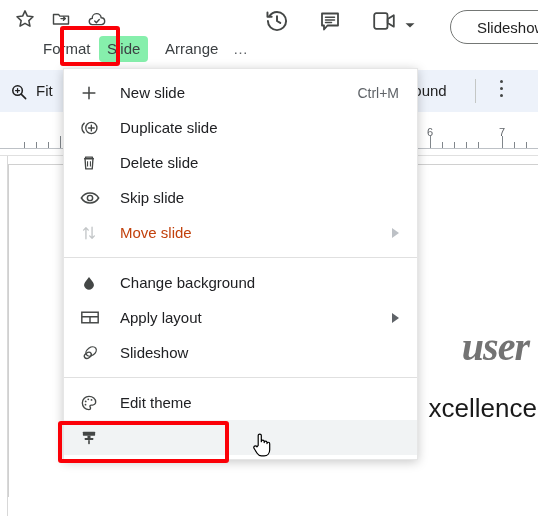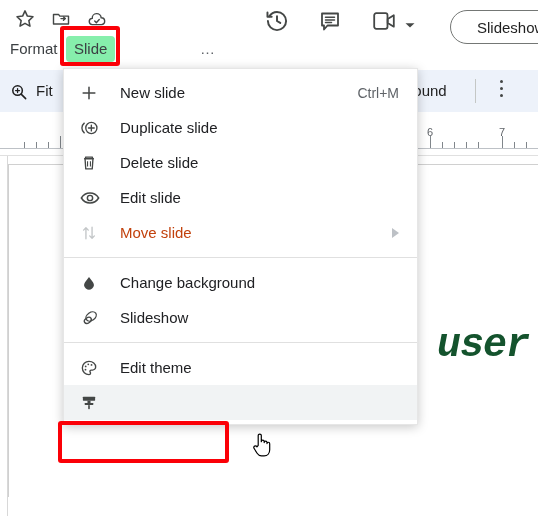--- a/index.html
+++ b/index.html
@@ -72,20 +72,21 @@
     color: #3c4043;
   }
   .menu-item {
     position: absolute;
     top: 0;
     height: 26px;
     line-height: 26px;
     padding: 0 8px;
     border-radius: 4px;
     white-space: nowrap;
+    margin-left: 33px;
   }
   .mi-format  { left: 2px; }
   .mi-slide   { left: 66px; background: #86efac; }
   .mi-arrange { left: 124px; }
   .mi-more    { left: 192px; color: #5f6368; letter-spacing: 1px; }
 
   
   .toolbar2 {
     position: absolute;
     left: 0; top: 70px;
@@ -180,25 +181,25 @@
     left: 8px; top: 8px;
     width: 530px; height: 332px;
     background: #ffffff;
     border-top: 1px solid #d0d0d0;
     border-left: 1px solid #d0d0d0;
     overflow: hidden;
   }
   .slide-title {
     position: absolute;
     right: 10px; top: 158px;
-    font-family: Liberation Mono, monospace;
+    font-family: Liberation Serif, serif;
     font-style: italic;
     font-weight: bold;
     font-size: 40px;
-    color: #14532d;
+    color: #737373;
     white-space: nowrap;
     letter-spacing: -1px;
   }
   .slide-sub {
     position: absolute;
     right: 2px; top: 228px;
     font-size: 26px;
     color: #1a1a1a;
     white-space: nowrap;
   }
@@ -334,20 +335,23 @@
     </div>
   </div>
 
   <div class="menubar">
     <div class="menu-item mi-format">
       <span>Format</span>
     </div>
     <div class="menu-item mi-slide">
       <span>Slide</span>
     </div>
+    <div class="menu-item mi-arrange">
+      <span>Arrange</span>
+    </div>
     <div class="menu-item mi-more">
       <span>…</span>
     </div>
   </div>
 
   <div class="toolbar2">
     <div class="icn tb-zoom-icon">
       <svg viewBox="0 0 20 20" width="18" height="18" fill="none" stroke="currentColor" stroke-width="1.7" stroke-linecap="round">
         <circle cx="8.4" cy="8.4" r="5.3"></circle>
         <path d="M12.4 12.4l5 5"></path>
@@ -383,20 +387,21 @@
     <div class="rnum" style="left:502px;">7</div>
     <div class="rtick minor" style="left:514px;"></div>
     <div class="rtick minor" style="left:526px;"></div>
   </div>
   <div class="ruler-sep"></div>
 
   <div class="canvas-area">
     <div class="canvas-gutter"></div>
     <div class="slide">
       <div class="slide-title">user</div>
+      <div class="slide-sub">xcellence</div>
     </div>
   </div>
 
   <div class="dropdown">
 
     <div class="dd-item">
       <span class="dd-icon">
         <svg viewBox="0 0 20 20" width="18" height="18" fill="none" stroke="currentColor" stroke-width="1.7" stroke-linecap="round">
           <path d="M10 3.5v13M3.5 10h13"></path>
         </svg>
@@ -428,21 +433,21 @@
       <span>Delete slide</span>
     </div>
 
     <div class="dd-item">
       <span class="dd-icon">
         <svg viewBox="0 0 22 16" width="20" height="16" fill="none" stroke="currentColor" stroke-width="1.6">
           <path d="M1.5 8S4.8 2.6 11 2.6 20.5 8 20.5 8 17.2 13.4 11 13.4 1.5 8 1.5 8z"></path>
           <circle cx="11" cy="8" r="2.9"></circle>
         </svg>
       </span>
-      <span>Edit slide</span>
+      <span>Skip slide</span>
     </div>
 
     <div class="dd-item disabled">
       <span class="dd-icon">
         <svg viewBox="0 0 20 20" width="18" height="18" fill="none" stroke="currentColor" stroke-width="1.5" stroke-linecap="round" stroke-linejoin="round">
           <path d="M6.6 16.4V4.2M4 6.8l2.6-2.6L9.2 6.8"></path>
           <path d="M13.4 3.6v12.2M10.8 13.2l2.6 2.6 2.6-2.6"></path>
         </svg>
       </span>
       <span>Move slide</span>
@@ -453,20 +458,30 @@
 
     <div class="dd-item">
       <span class="dd-icon">
         <svg viewBox="0 0 20 20" width="18" height="18" fill="currentColor">
           <path d="M10 3.2L5.6 9.1a5.3 5.3 0 108.8 0z"></path>
         </svg>
       </span>
       <span>Change background</span>
     </div>
 
+    <div class="dd-item">
+      <span class="dd-icon">
+        <svg viewBox="0 0 22 18" width="20" height="17" fill="none" stroke="currentColor" stroke-width="1.6">
+          <rect x="2" y="3.2" width="18" height="11.6"></rect>
+          <path d="M2 8.2h18M11 8.2v6.6"></path>
+        </svg>
+      </span>
+      <span>Apply layout</span>
+      <span class="dd-arrow"></span>
+    </div>
 
     <div class="dd-item">
       <span class="dd-icon">
         <svg viewBox="0 0 22 20" width="20" height="18" fill="none" stroke="currentColor" stroke-width="1.5">
           <ellipse cx="12.2" cy="8.3" rx="6.3" ry="4.4" transform="rotate(-35 12.2 8.3)"></ellipse>
           <ellipse cx="8.6" cy="12.6" rx="4.2" ry="2.9" transform="rotate(-35 8.6 12.6)"></ellipse>
         </svg>
       </span>
       <span>Slideshow</span>
     </div>

